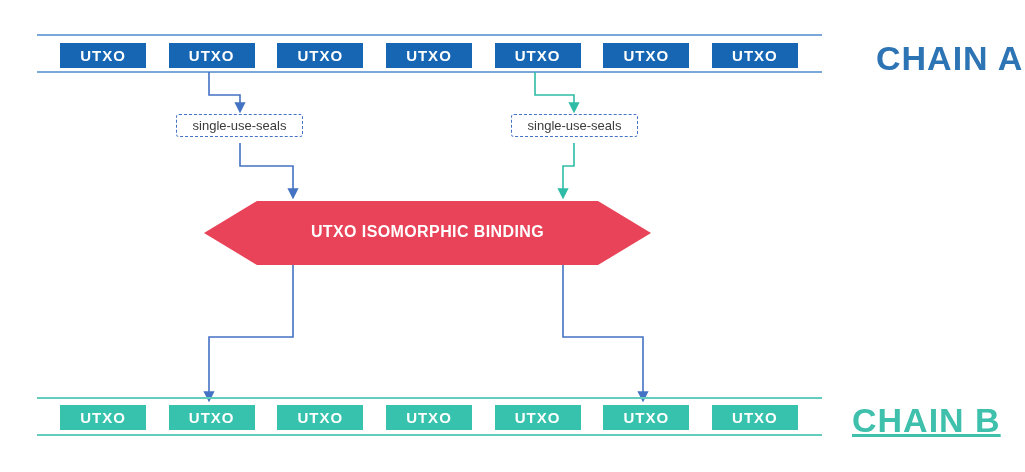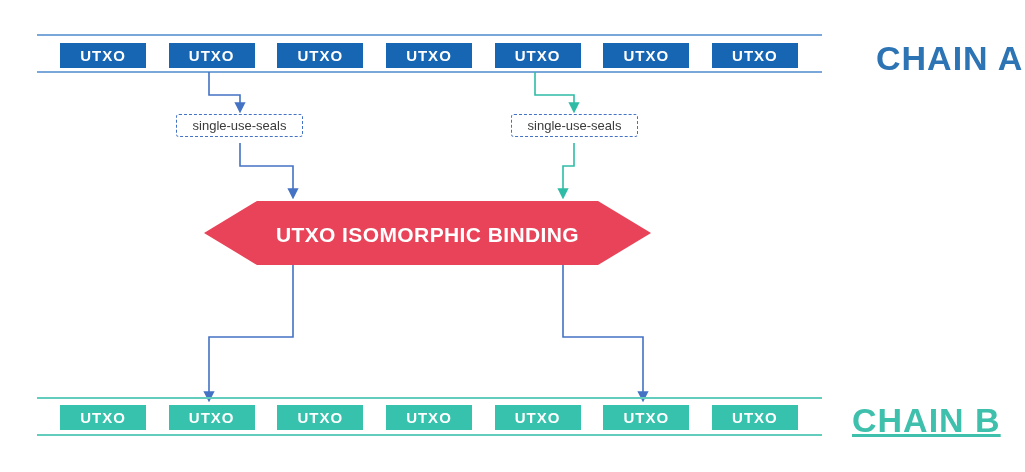--- a/index.html
+++ b/index.html
@@ -21,21 +21,21 @@
   .label-a{color:#2d74b5;}
   .label-b{color:#3fc0ad;text-decoration:underline;}
   .seal{
     position:absolute;width:127px;height:23px;box-sizing:border-box;
     border:1px dashed #4472c4;border-radius:3px;background:#ffffff;
     display:flex;align-items:center;justify-content:center;
     font-size:13px;color:#3b3b3b;
   }
   .binding-label{
     position:absolute;left:204px;top:223px;width:447px;text-align:center;
-    color:#ffffff;font-size:21px;font-weight:700;letter-spacing:0.4px;
+    color:#ffffff;font-size:16px;font-weight:700;letter-spacing:0.4px;
   }
   svg.overlay{position:absolute;left:0;top:0;pointer-events:none;}
 </style>
 </head>
 <body>
 
 <div id="stage">
 
   <div class="chain-line line-a" style="left:37px;top:34px;width:785px;"></div>
 

